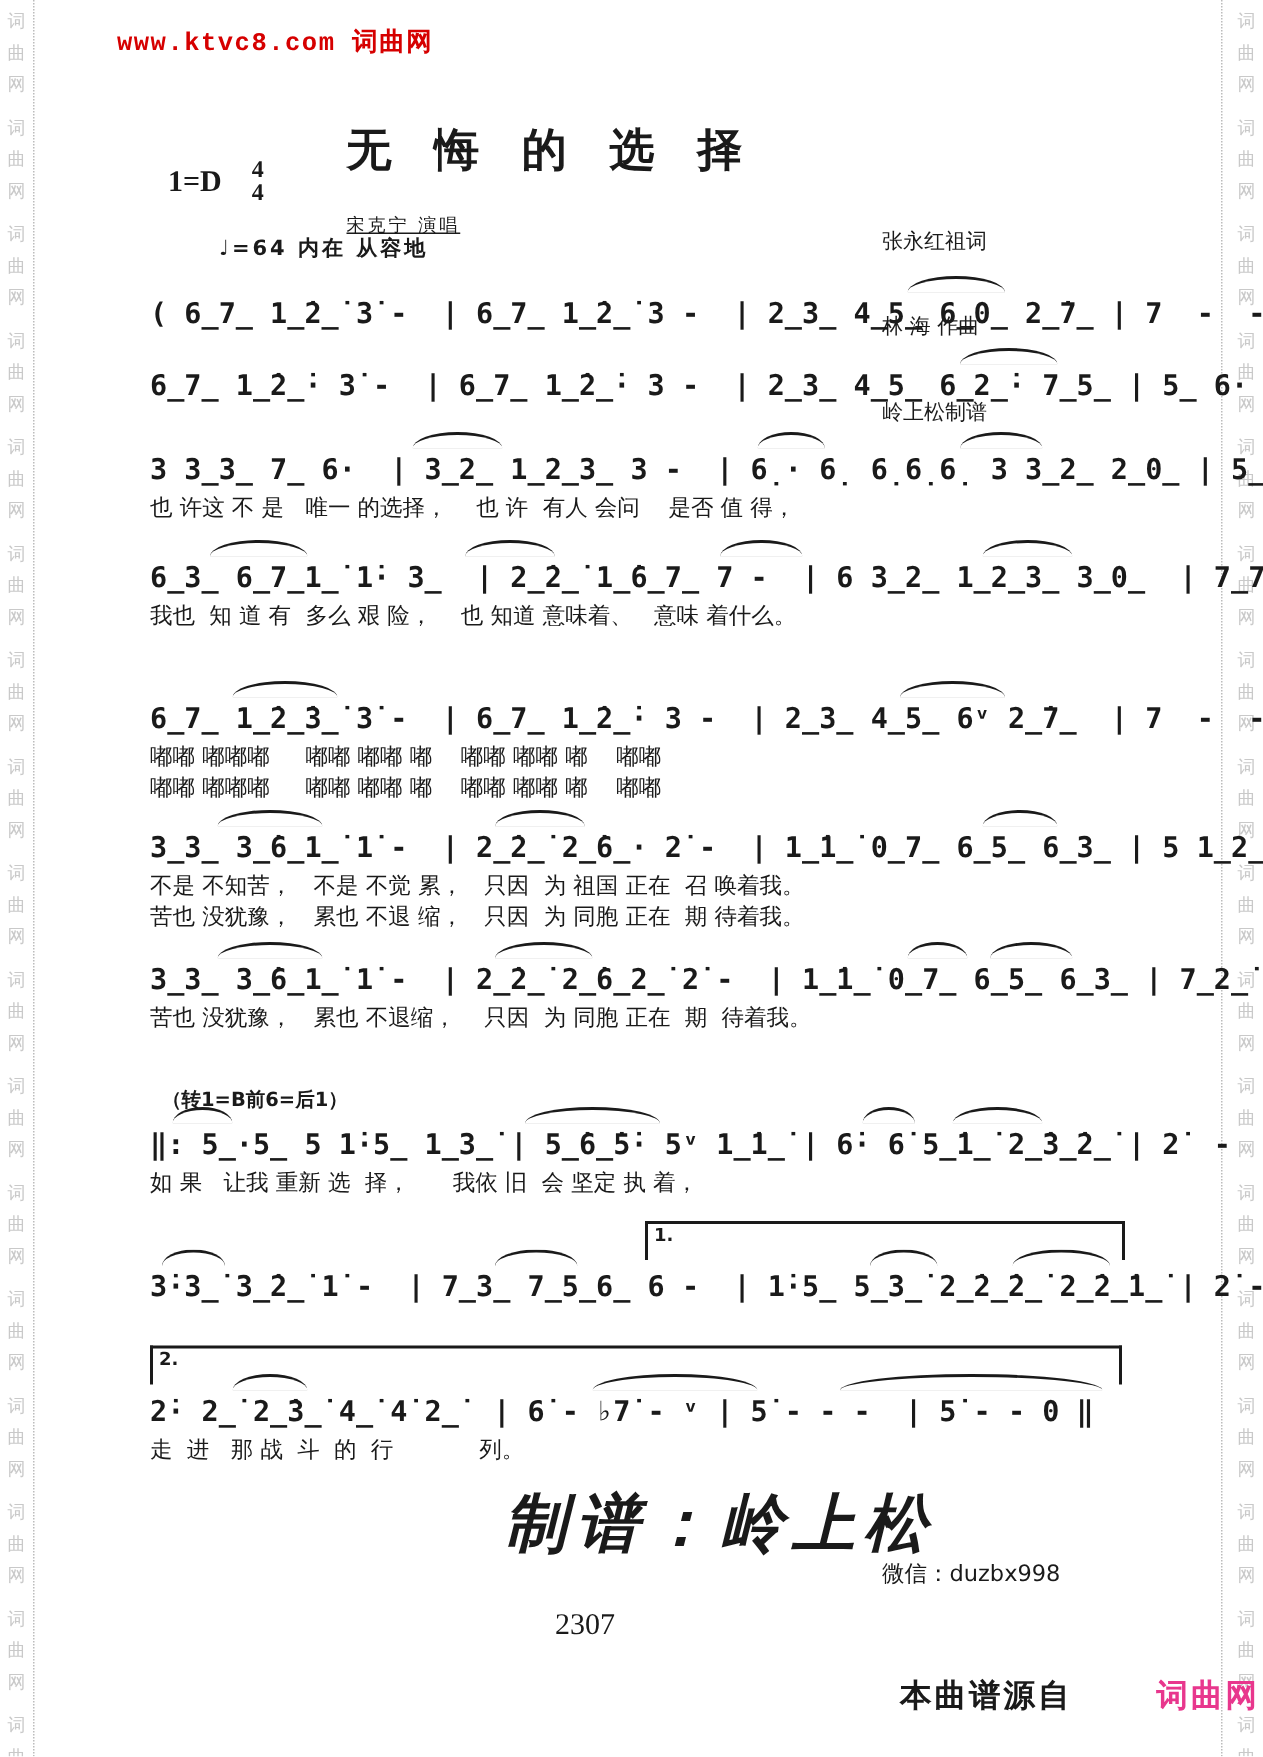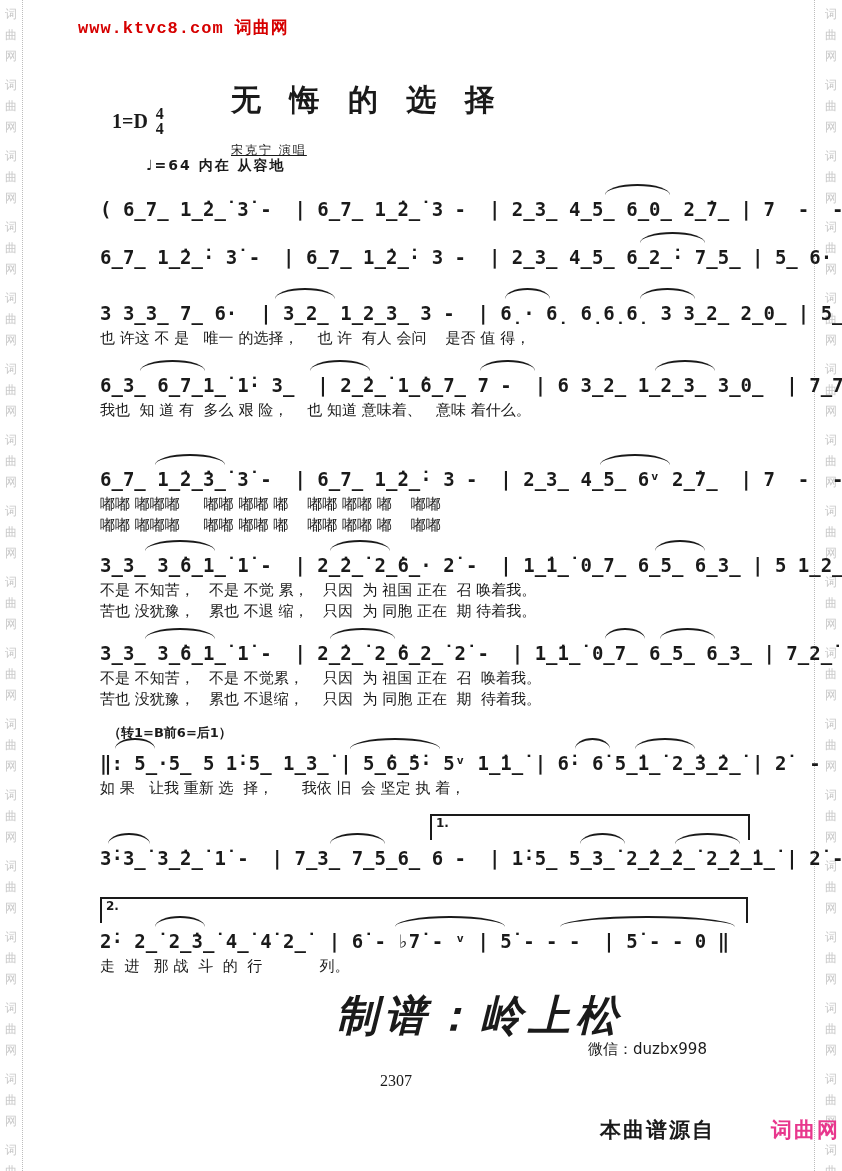--- a/index.html
+++ b/index.html
@@ -7,21 +7,21 @@
         font-family:"DejaVu Sans",sans-serif;color:#1a1a1a;}
   
   .wm-col{position:absolute;top:4px;bottom:0;width:18px;display:flex;flex-direction:column;
           align-items:center;color:#c9c9c9;font-size:12px;line-height:13px;overflow:hidden;}
   .wm-col span{display:block;margin:4px 0;}
   .wm-col span.wm-gap{height:13px;}
   .dotline{position:absolute;top:0;bottom:0;width:0;border-left:1px dotted #bcbcbc;}
   
   .site{position:absolute;left:78px;top:16px;font-family:Liberation Mono, monospace;
         font-weight:bold;font-size:17px;color:#d60000;letter-spacing:1px;}
-  .keysig{position:absolute;left:112px;top:106px;display:flex;align-items:center;gap:8px;
+  .keysig{position:absolute;left:112px;top:106px;display:flex;align-items:center;gap:20px;
           font-family:"Liberation Serif",serif;font-weight:bold;font-size:20px;}
   .timesig{display:inline-flex;flex-direction:column;line-height:15px;font-size:16px;
            font-weight:bold;text-align:center;font-family:"Liberation Serif",serif;}
   .title{position:absolute;left:231px;top:80px;width:380px;text-align:left;
          font-size:30px;font-weight:bold;letter-spacing:9px;white-space:pre;}
   .singer{position:absolute;left:231px;top:142px;width:380px;text-align:left;
           font-size:12px;letter-spacing:2px;text-decoration:underline;}
   .tempo{position:absolute;left:146px;top:157px;font-size:14px;font-weight:bold;letter-spacing:2px;}
   .credits{position:absolute;left:588px;top:114px;font-size:14px;line-height:19px;white-space:pre;}
   
@@ -32,21 +32,21 @@
   .arc{position:absolute;height:9px;border-top:2px solid #1a1a1a;
        border-radius:50% 50% 0 0 / 100% 100% 0 0;top:-12px;}
   .volta{position:absolute;height:24px;border-top:2px solid #1a1a1a;
          border-left:2px solid #1a1a1a;border-right:2px solid #1a1a1a;top:-31px;}
   .volta-label{position:absolute;left:4px;top:0px;font-size:12px;font-weight:bold;}
   .keynote{position:absolute;left:108px;top:724px;font-size:13px;font-weight:bold;}
   
   .callig{position:absolute;left:336px;top:988px;font-family:"DejaVu Serif",serif;
           font-style:italic;font-weight:bold;font-size:42px;letter-spacing:6px;}
   .wechat{position:absolute;left:588px;top:1040px;font-size:15px;}
-  .pageno{position:absolute;left:380px;top:1072px;font-size:16px;font-family:"Liberation Serif",serif;}
+  .pageno{position:absolute;left:370px;top:1072px;font-size:20px;font-family:"Liberation Serif",serif;}
   .src{position:absolute;left:600px;top:1116px;font-size:21px;font-weight:bold;letter-spacing:2px;}
   .brand{position:absolute;left:744px;top:1116px;font-size:21px;font-weight:bold;
          color:#e8378d;letter-spacing:2px;cursor:pointer;margin-left:27px;}
 </style>
 </head>
 <body>
 
 <div class="page">
 
   <div class="wm-col" style="left:2px;">
@@ -196,20 +196,25 @@
   <div class="keysig">
     <span>1=D</span>
     <span class="timesig">
       <span>4</span>
       <span>4</span>
     </span>
   </div>
   <div class="title">无 悔 的 选 择</div>
   <div class="singer">宋克宁 演唱</div>
   <div class="tempo">♩=64 内在 从容地</div>
+  <div class="credits">
+    <div>张永红祖词</div>
+    <div>林 海 作曲</div>
+    <div>岭上松制谱</div>
+  </div>
 
   <div class="line" style="top:196px;">
     <i class="arc" style="left:505px;width:65px;"></i>
     <div class="notation">( 6̲7̲ 1̲̇2̲̇ 3̇ -  | 6̲7̲ 1̲̇2̲̇ 3 -  | 2̲3̲ 4̲5̲ 6̲0̲ 2̲̇7̲ | 7  -  -  0  |</div>
   </div>
 
   <div class="line" style="top:244px;">
     <i class="arc" style="left:540px;width:65px;"></i>
     <div class="notation">6̲7̲ 1̲̇2̲̇· 3̇ -  | 6̲7̲ 1̲̇2̲̇· 3 -  | 2̲3̲ 4̲5̲ 6̲2̲̇· 7̲5̲ | 5̲ 6·  6  - ) |</div>
   </div>
@@ -247,21 +252,20 @@
     <div class="lyric">不是 不知苦，   不是 不觉 累，   只因  为 祖国 正在  召 唤着我。</div>
     <div class="lyric">苦也 没犹豫，   累也 不退 缩，   只因  为 同胞 正在  期 待着我。</div>
   </div>
 
   <div class="line" style="top:640px;">
     <i class="arc" style="left:45px;width:70px;"></i>
     <i class="arc" style="left:230px;width:65px;"></i>
     <i class="arc" style="left:505px;width:40px;"></i>
     <i class="arc" style="left:560px;width:55px;"></i>
     <div class="notation">3̲3̲ 3̲̇6̲1̲̇ 1̇ -  | 2̲̇2̲̇ 2̲̇6̲2̲̇ 2̇ -  | 1̲̇1̲̇ 0̲7̲ 6̲5̲ 6̲3̲ | 7̲2̲̇ 2̲̇5̲6̲ 6 - :‖</div>
-    <div class="lyric">不是 不知苦，   不是 不觉累，    只因  为 祖国 正在  召  唤着我。</div>
     <div class="lyric">苦也 没犹豫，   累也 不退缩，    只因  为 同胞 正在  期  待着我。</div>
   </div>
 
   <div class="keynote">（转1=B前6=后1）</div>
 
   <div class="line" style="top:750px;">
     <i class="arc" style="left:15px;width:40px;"></i>
     <i class="arc" style="left:250px;width:90px;"></i>
     <i class="arc" style="left:475px;width:35px;"></i>
     <i class="arc" style="left:535px;width:60px;"></i>

